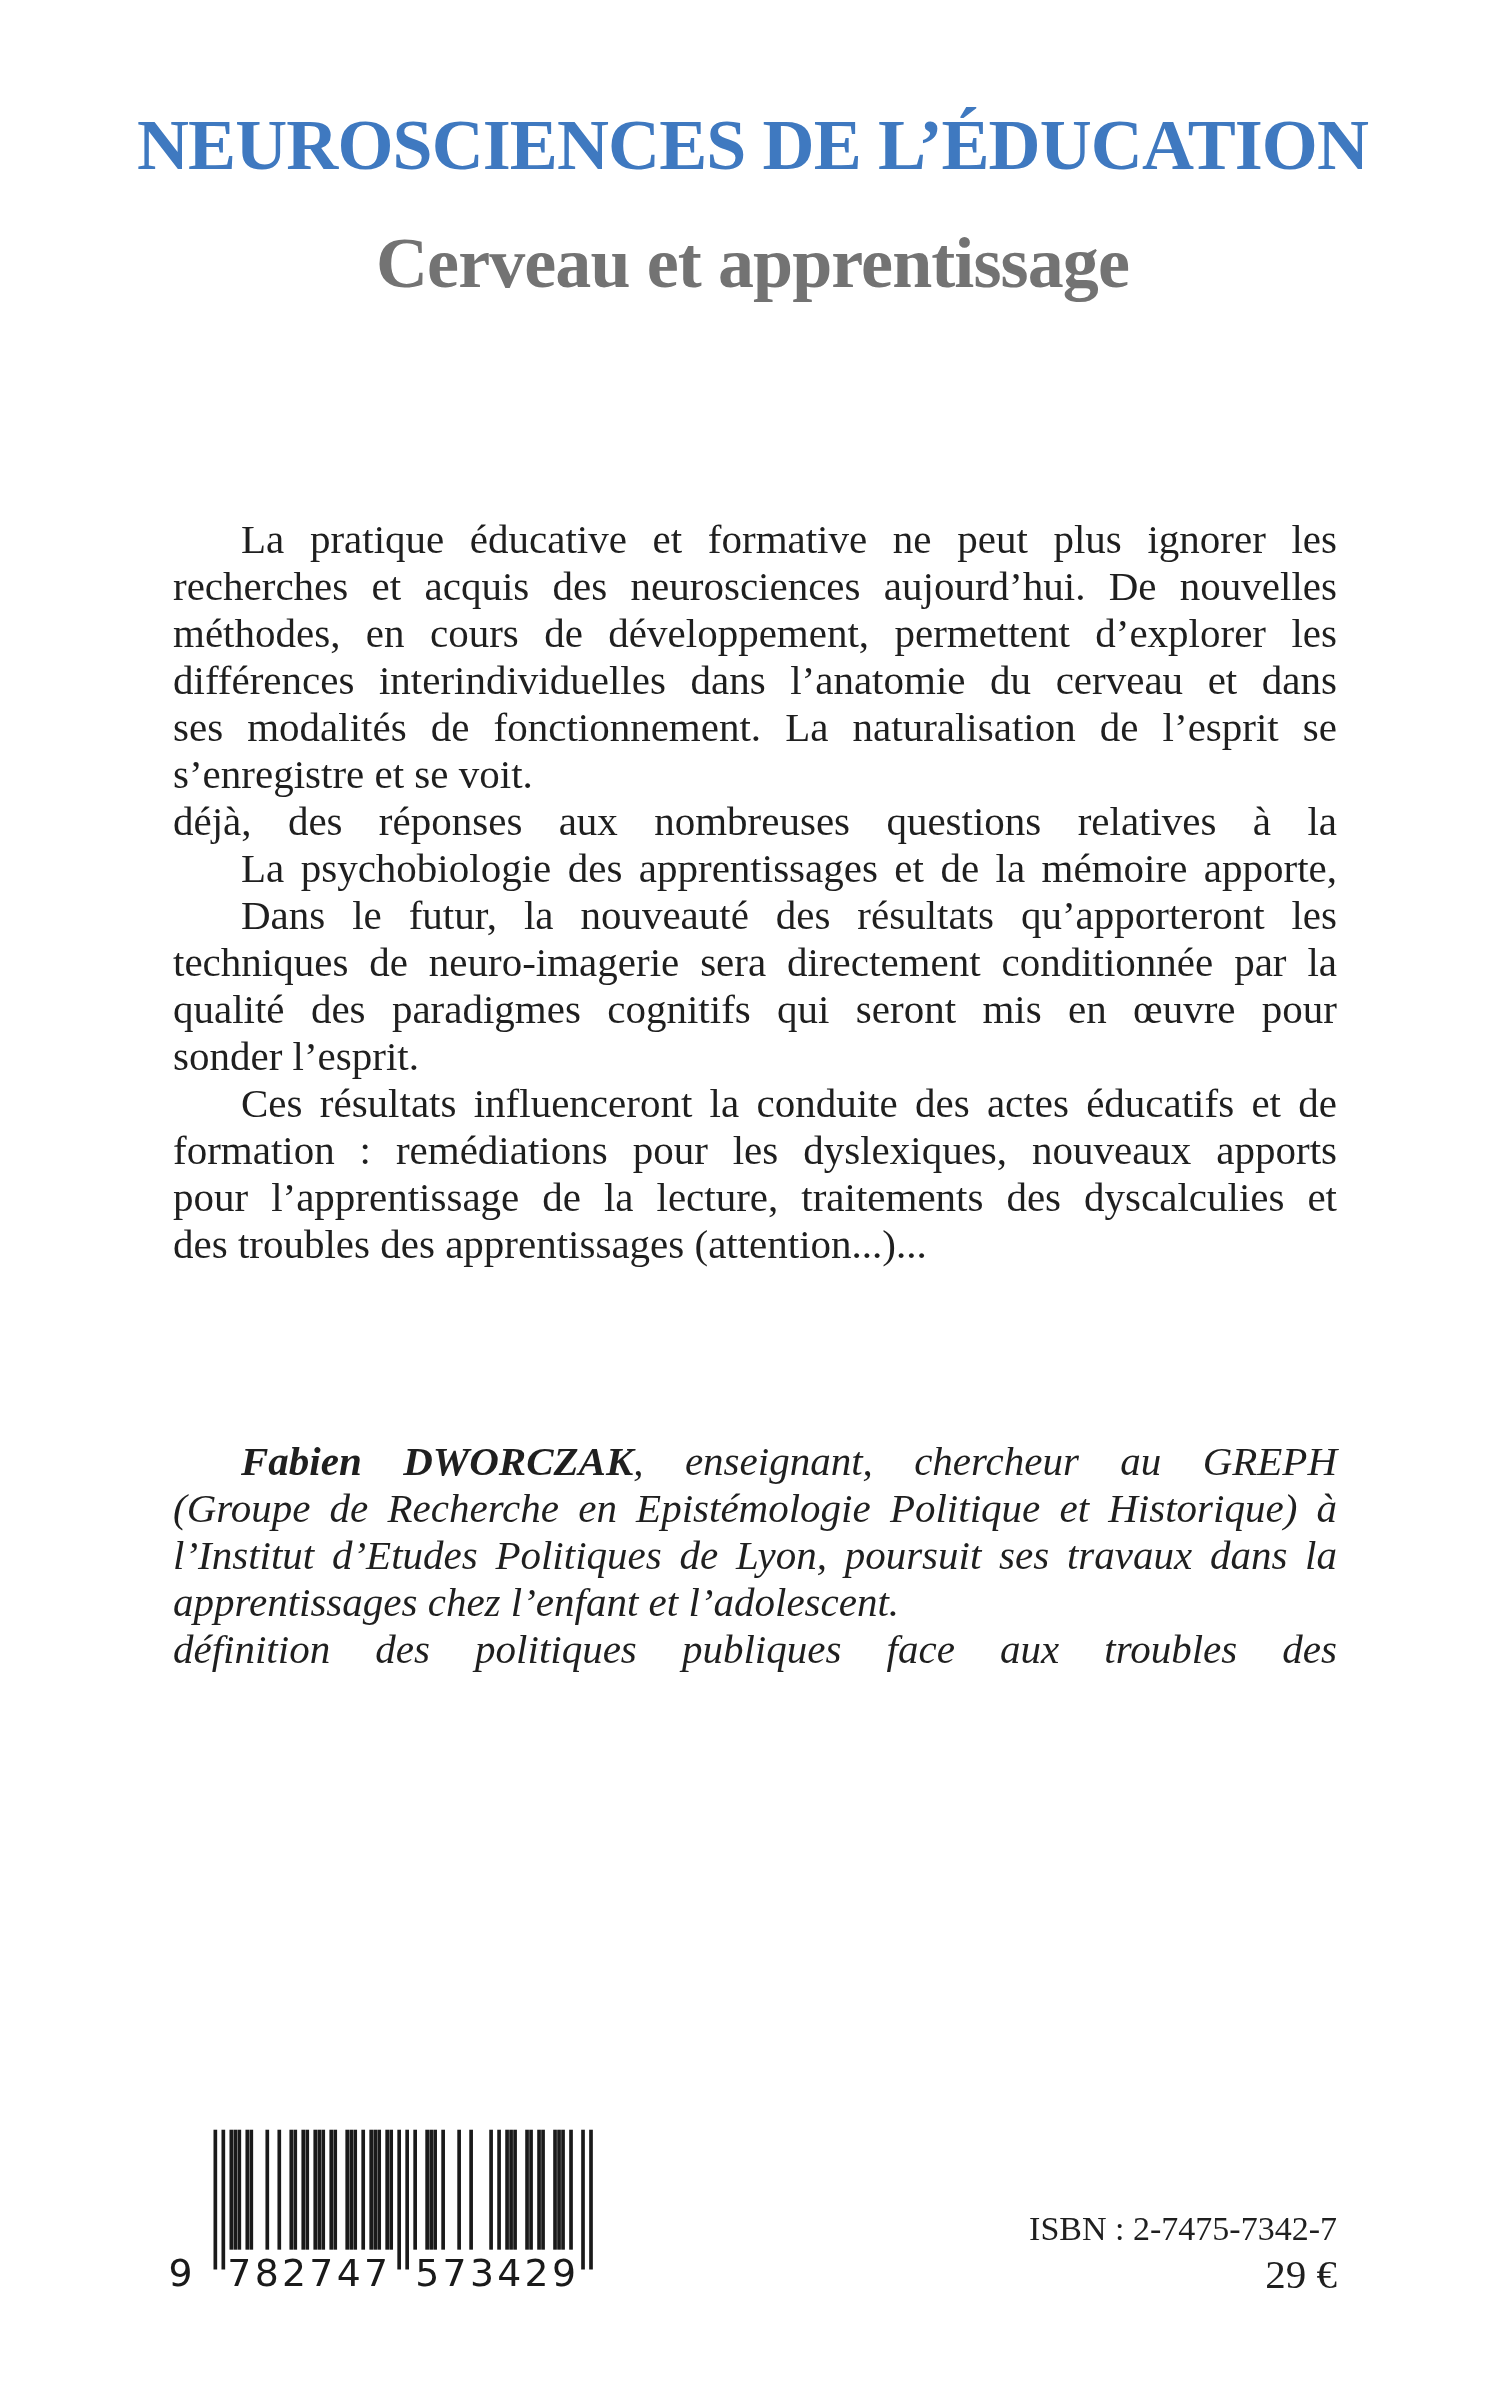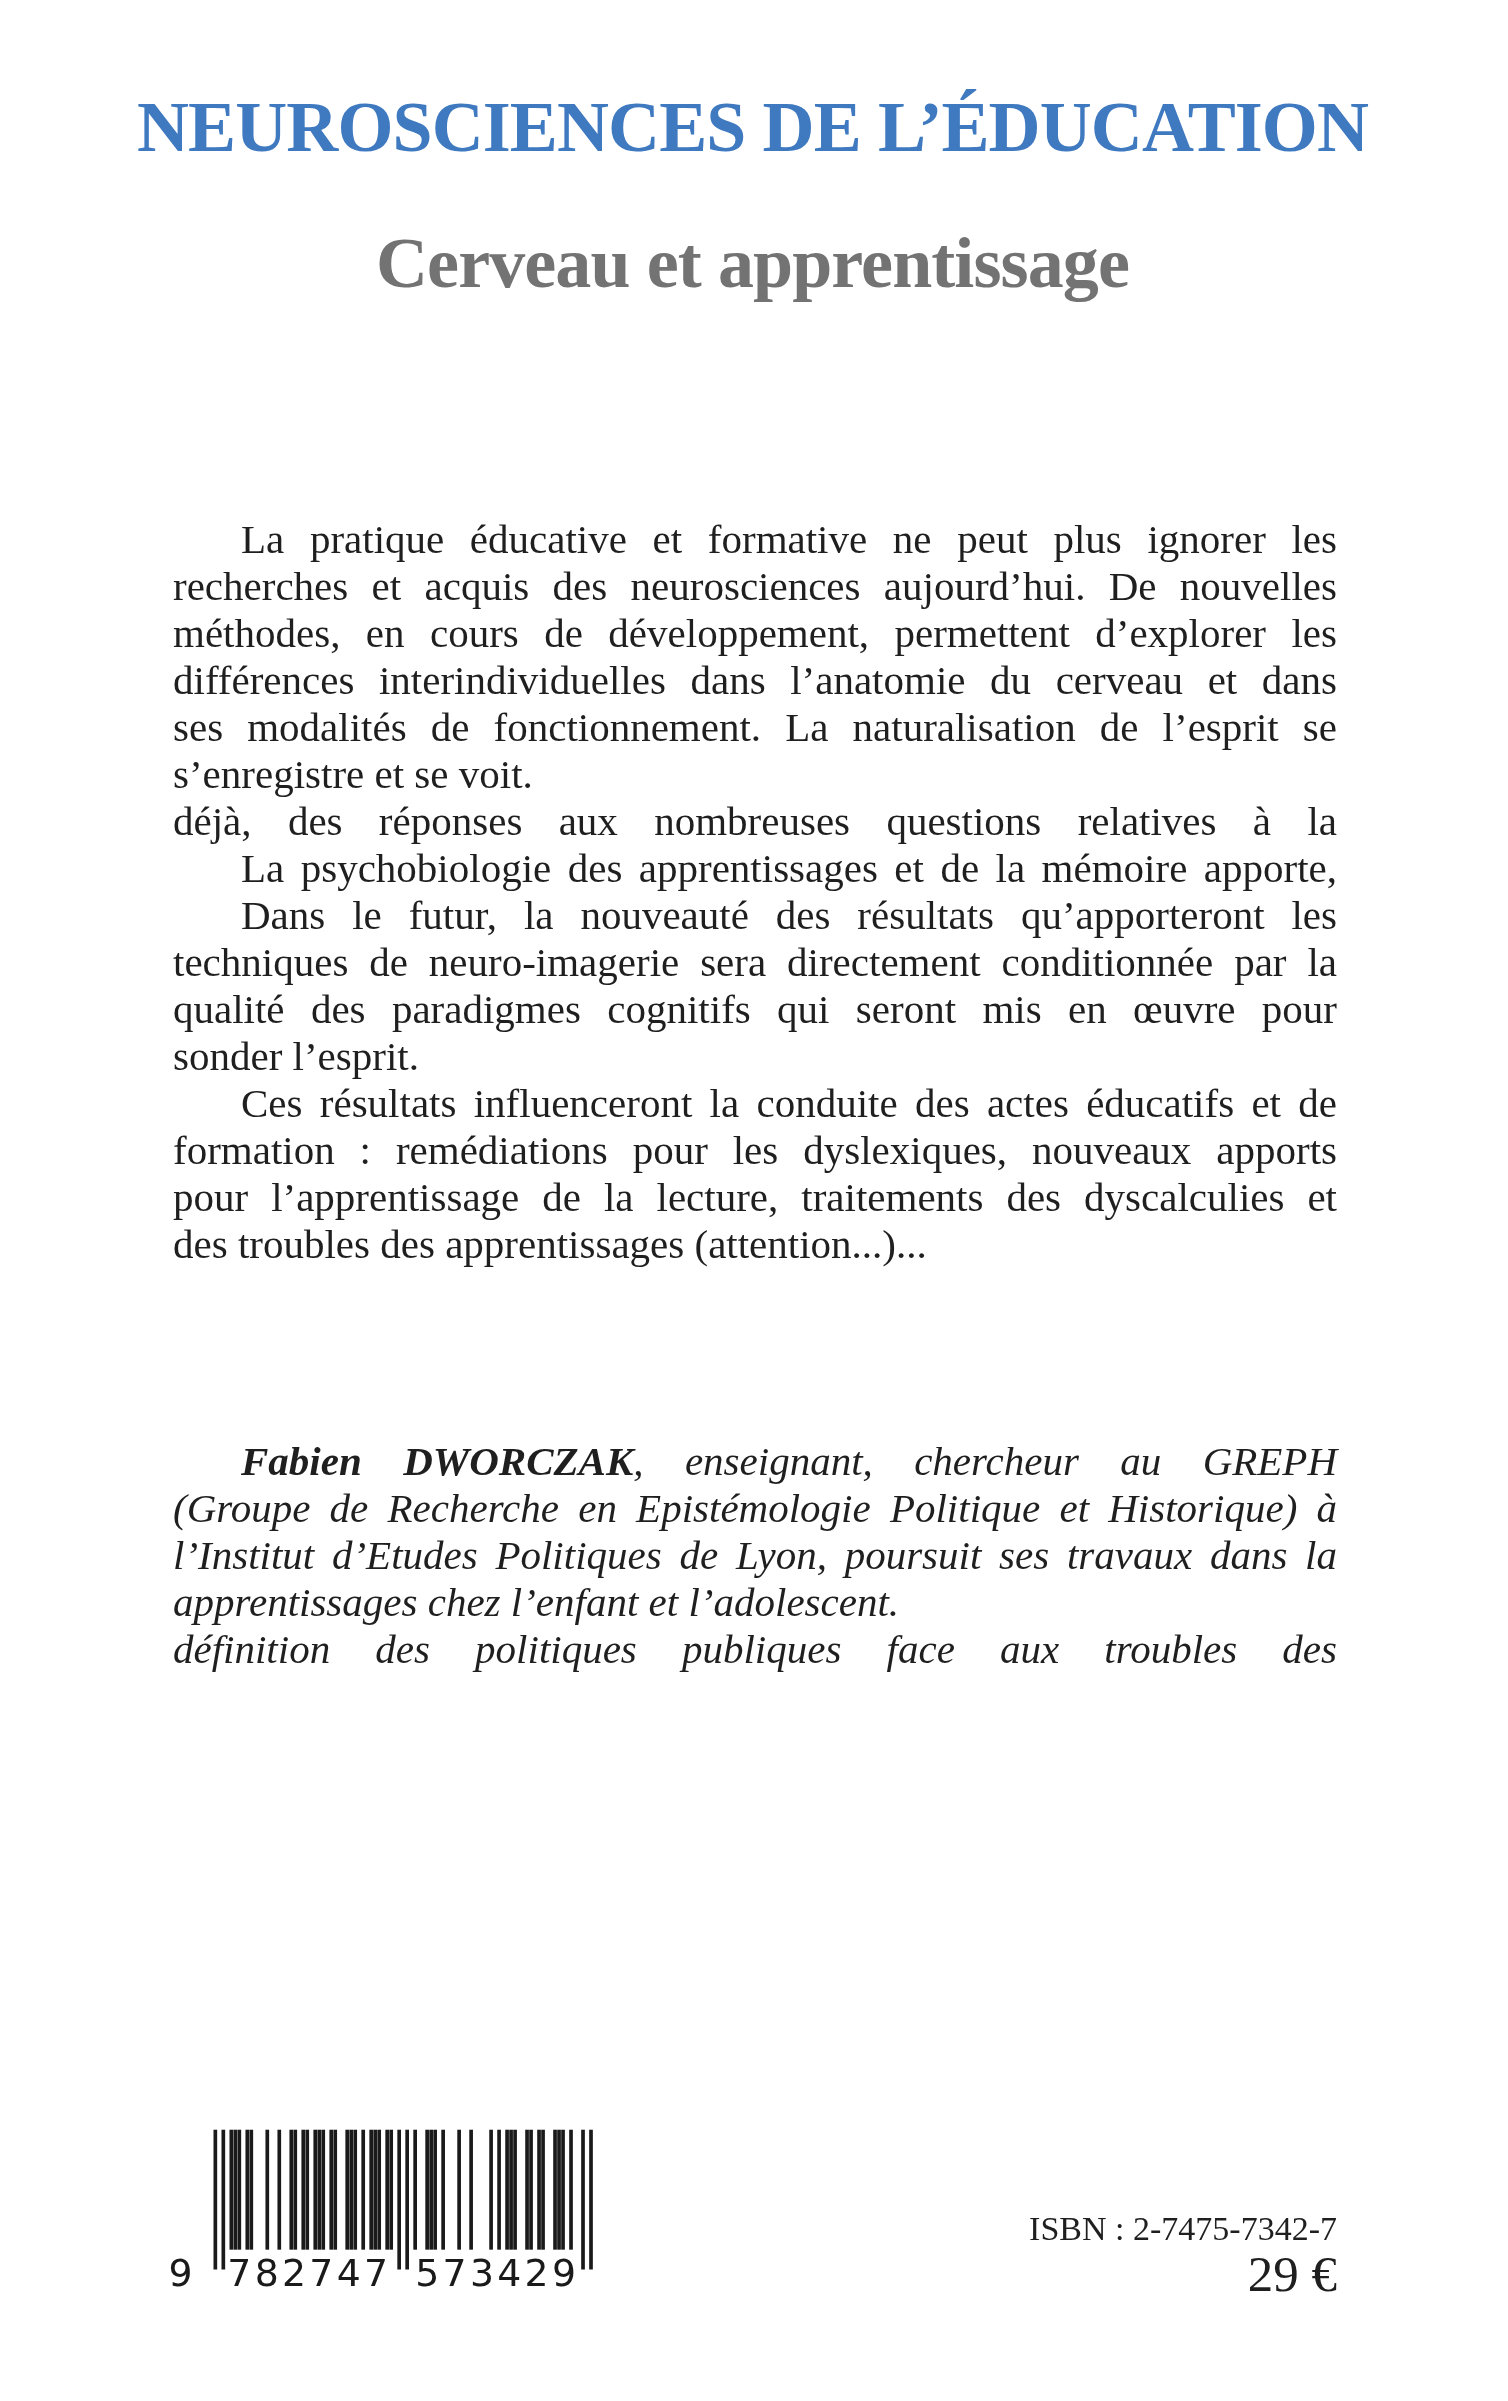--- a/index.html
+++ b/index.html
@@ -11,21 +11,21 @@
       width: 1508px;
       height: 2402px;
       position: relative;
       overflow: hidden;
       font-family: "Liberation Serif", "DejaVu Serif", serif;
       color: #1f1f1f;
     }
     .title {
       position: absolute;
       left: 137px;
-      top: 88px;
+      top: 106px;
       width: 1237px;
       margin: 0;
       font-weight: bold;
       font-size: 72px;
       line-height: 79px;
       color: #3f79c0;
       white-space: nowrap;
       transform-origin: left top;
       letter-spacing: -0.9px;
     }
@@ -90,21 +90,21 @@
       top: 2206px;
       font-size: 34px;
       line-height: 45px;
       white-space: nowrap;
       text-align: right;
     }
     .price {
       position: absolute;
       right: 171px;
       top: 2252px;
-      font-size: 51px;
+      font-size: 41px;
       line-height: 45px;
       white-space: nowrap;
       text-align: right;
     }
   </style>
 </head>
 <body>
 
 <h1 class="title">NEUROSCIENCES DE L’ÉDUCATION</h1>
 <h2 class="subtitle">Cerveau et apprentissage</h2>

